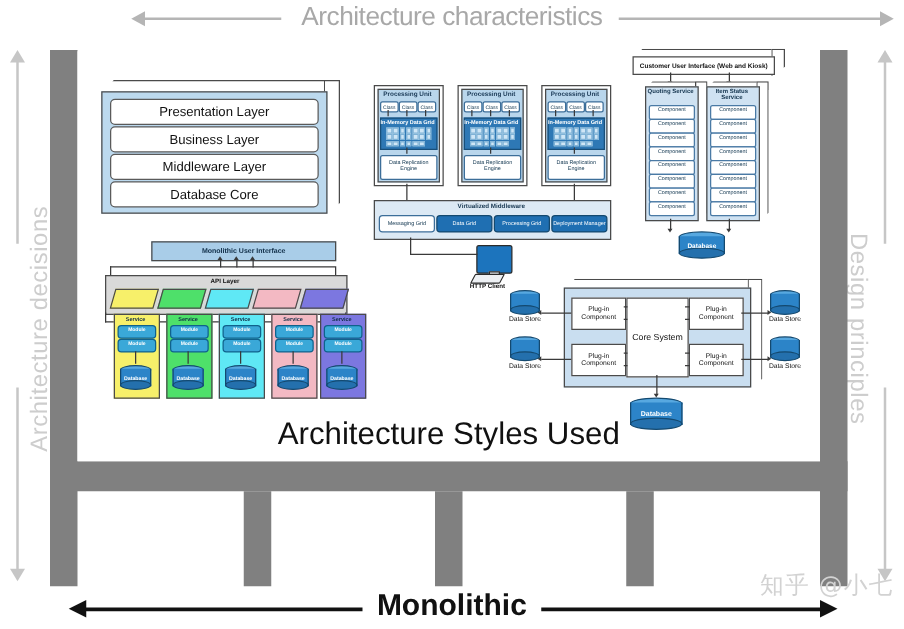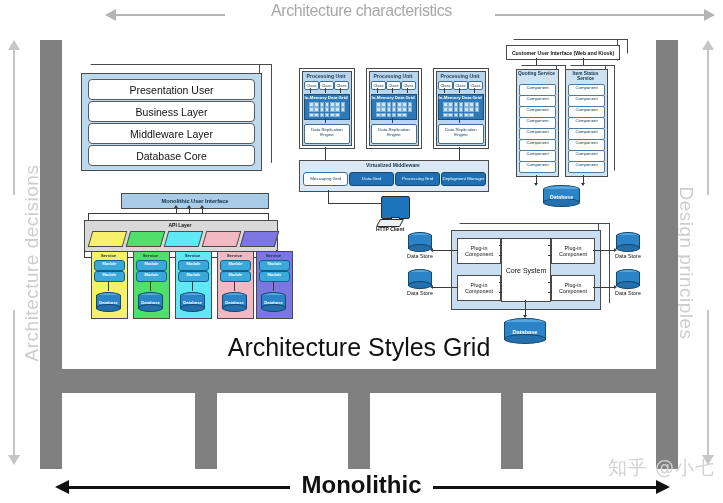--- a/index.html
+++ b/index.html
@@ -2,21 +2,21 @@
 <html><head>
 <meta charset="utf-8">
 <style>
   html,body{margin:0;padding:0;background:#ffffff;}
   body{width:723px;height:503px;position:relative;overflow:hidden;
        font-family:"Liberation Sans",sans-serif;}
   #stage{position:absolute;left:0;top:0;width:723px;height:503px;background:#fff;}
 
   
   .axis-top-label{position:absolute;left:0;top:0;width:723px;text-align:center;
-      font-size:16px;color:#a8a8a8;letter-spacing:-.4px;font-family:"Liberation Sans",sans-serif;}
+      font-size:21px;color:#a8a8a8;letter-spacing:-.4px;font-family:"Liberation Sans",sans-serif;}
   .arrow-h{position:absolute;height:14px;}
   .arrow-h .bar{position:absolute;top:6px;height:2px;background:#b5b5b5;}
   .arrow-h .hL{position:absolute;top:1px;left:0;width:0;height:0;
       border-top:6px solid transparent;border-bottom:6px solid transparent;border-right:11px solid #b5b5b5;}
   .arrow-h .hR{position:absolute;top:1px;right:0;width:0;height:0;
       border-top:6px solid transparent;border-bottom:6px solid transparent;border-left:11px solid #b5b5b5;}
 
   .arrow-v{position:absolute;width:14px;}
   .arrow-v .barv{position:absolute;left:6px;width:2px;background:#c6c6c6;}
   .arrow-v .vT{position:absolute;left:1px;top:0;width:0;height:0;
@@ -179,21 +179,21 @@
 
   <div class="canvas"></div>
 
   <div>
     <div class="layered-shadow" style="left:81px;top:64px;width:188px;height:10px;
          clip-path:polygon(0 100%,10px 0,100% 0,100% 100%);"></div>
     <div class="layered-shadow" style="left:259px;top:64px;width:11px;height:105px;
          clip-path:polygon(0 0,100% 0,100% 92%,0 100%);"></div>
     <div class="layered-body" style="left:81px;top:73px;width:179px;height:96px;"></div>
     <div class="layer-row" style="left:88px;top:79px;width:165px;height:19px;">
-      <span>Presentation User</span>
+      <span>Presentation Layer</span>
     </div>
     <div class="layer-row" style="left:88px;top:101px;width:165px;height:19px;">
       <span>Business Layer</span>
     </div>
     <div class="layer-row" style="left:88px;top:123px;width:165px;height:19px;">
       <span>Middleware Layer</span>
     </div>
     <div class="layer-row" style="left:88px;top:145px;width:165px;height:19px;">
       <span>Database Core</span>
     </div>
@@ -559,21 +559,21 @@
     <div class="ln" style="left:525px;top:300px;width:1px;height:16px;"></div>
     <div class="ar-d" style="left:523px;top:315px;"></div>
     <div class="cyl" style="left:504px;top:318px;width:42px;height:26px;">
       <div class="top" style="height:8px;"></div>
       <div class="body" style="top:4px;bottom:4px;border-top:none;border-bottom:none;"></div>
       <div class="bot" style="height:8px;"></div>
       <div class="cl" style="top:11px;font-size:5.6px;">Database</div>
     </div>
   </div>
 
-  <div class="title-main">Architecture Styles Grid</div>
+  <div class="title-main">Architecture Styles Used</div>
 
   <div class="arrow-bot">
     <div class="bar"></div>
       <div class="hL"></div>
       <div class="hR"></div>
   </div>
   <div class="struct-label">
     <span>Monolithic</span>
   </div>
 

